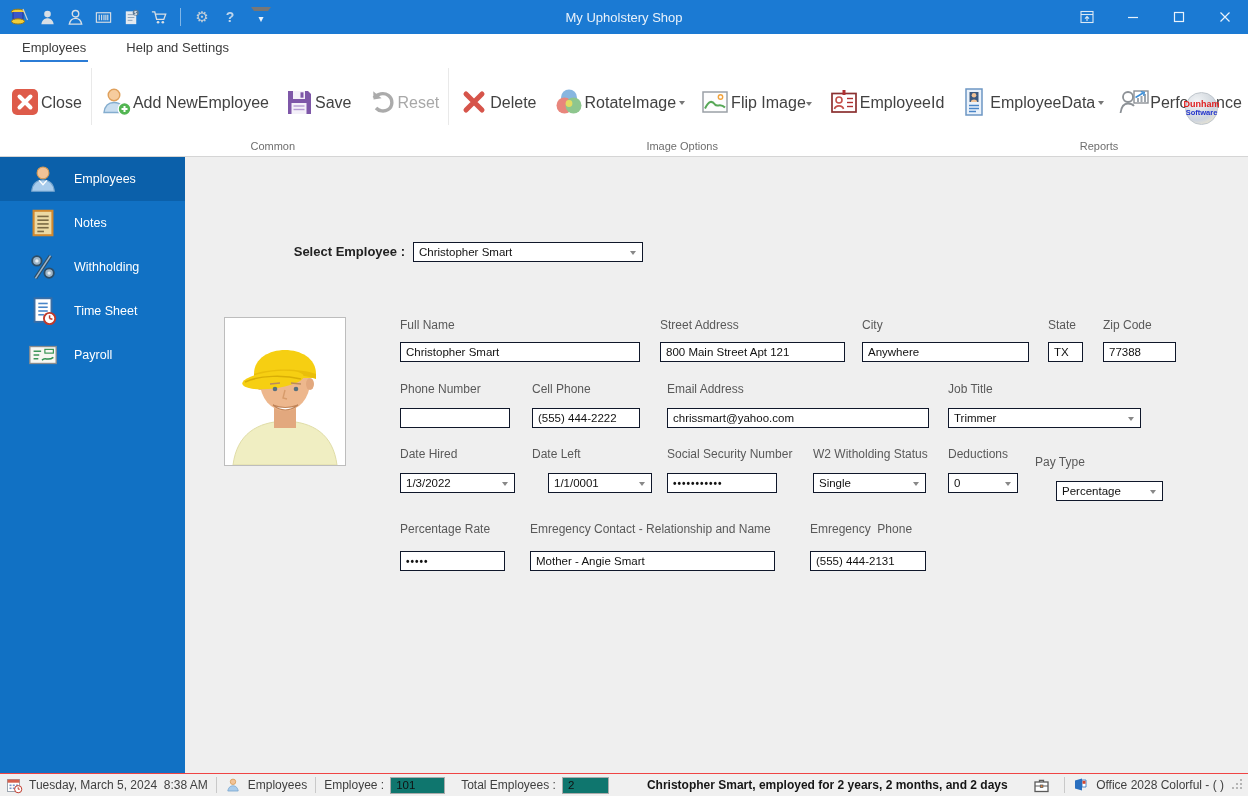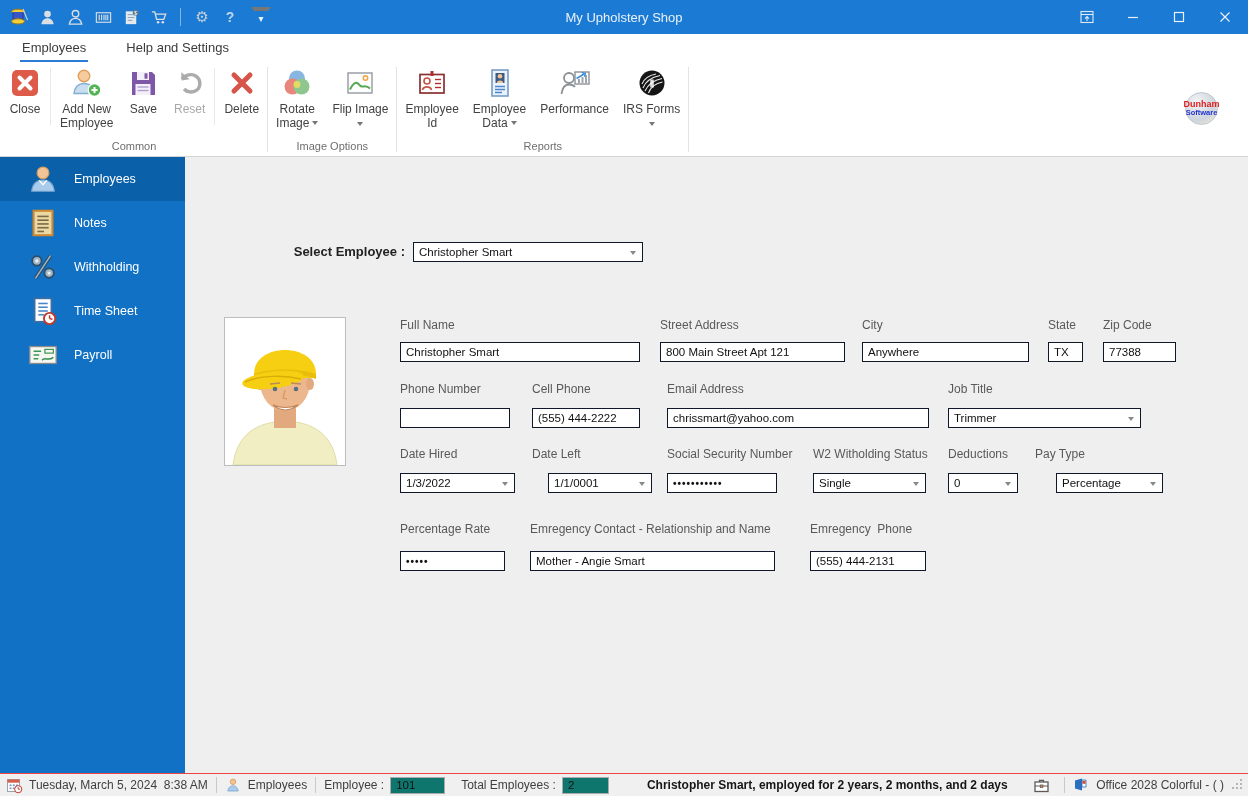--- a/index.html
+++ b/index.html
@@ -24,24 +24,24 @@
   .tabrow { position:absolute; left:0; top:34px; width:100%; height:28px; background:#FFFFFF; display:flex; align-items:stretch; padding-left:20px; gap:36px; }
   .rtab { display:flex; align-items:center; font-size:13px; color:#3B3B3B; padding:0 2px; border-bottom:2px solid transparent; }
   .rtab.active { border-bottom-color:#2B7CD6; }
   
   .ribbon { position:absolute; left:0; top:62px; width:100%; height:95px; background:#FFFFFF; border-bottom:1px solid #D5D5D5; display:flex; align-items:stretch; padding-left:2px; }
   .rgroup { display:flex; flex-direction:column; }
   .rbtns { display:flex; align-items:stretch; flex:1; }
   .rgl { text-align:center; font-size:11px; color:#6E6E6E; height:17px; line-height:15px; }
   .rsep { width:1px; background:#E3E3E3; margin:5px 1px 4px 1px; }
   .isep { width:1px; background:#E9E9E9; margin:6px 2px 14px 2px; }
-  .rbtn { display:flex; flex-direction:column; align-items:center; padding:5px 7px 0 7px; font-size:12px; color:#424242; line-height:14px; min-width:46px; }
+  .rbtn { display:flex; flex-direction:row; align-items:center; padding:5px 7px 0 7px; font-size:16px; color:#424242; line-height:14px; min-width:46px; }
   .rbtn .ricon { width:32px; height:32px; margin-bottom:3px; }
   .rbtn .rl { display:flex; align-items:center; justify-content:center; white-space:nowrap; height:14px; }
-  .rbtn.disabled { color:#A8A8A8;align-items:flex-end; }
+  .rbtn.disabled { color:#A8A8A8; }
   .chev { width:0; height:0; border-left:3.5px solid transparent; border-right:3.5px solid transparent; border-top:4px solid #777; display:inline-block; margin-left:3px; }
   .chev.only { margin-left:0; margin-top:2px; }
   .applogo { position:absolute; right:30px; top:30px; width:33px; height:33px; border-radius:50%;
     background:radial-gradient(circle at 35% 30%, #f3f5f7 0%, #d8dde2 45%, #cdd4e0 60%, #e7e3d2 80%, #d5d9df 100%);
     border:1px solid #BFC6CC; display:flex; flex-direction:column; align-items:center; justify-content:center; }
   .applogo .l1 { color:#E02020; font-weight:bold; font-size:9px; line-height:9px; }
   .applogo .l2 { color:#2233CC; font-weight:bold; font-size:7.5px; line-height:8px; }
   
   .body { position:absolute; left:0; top:157px; width:100%; height:616px; display:flex; }
   .sidebar { width:185px; height:100%; background:#1171C4; flex:none; }
@@ -553,21 +553,21 @@
             <span class="dd"></span>
           </div>
       </div>
       <div class="fld r3" style="left:763px; top:316px; width:70px;">
         <span class="flabel">Deductions</span>
         <div class="fbox combo">
             <span>0</span>
             <span class="dd"></span>
           </div>
       </div>
-      <div class="fld r3" style="left:850px; top:316px; width:128px;padding-left:21px;">
+      <div class="fld r3" style="left:850px; top:324px; width:128px;padding-left:21px;">
         <span class="flabel">Pay Type</span>
         <div class="fbox combo">
             <span>Percentage</span>
             <span class="dd"></span>
           </div>
       </div>
 
       <div class="fld r4" style="left:215px; top:394px; width:105px;">
         <span class="flabel">Percentage Rate</span>
         <div class="fbox masked">

